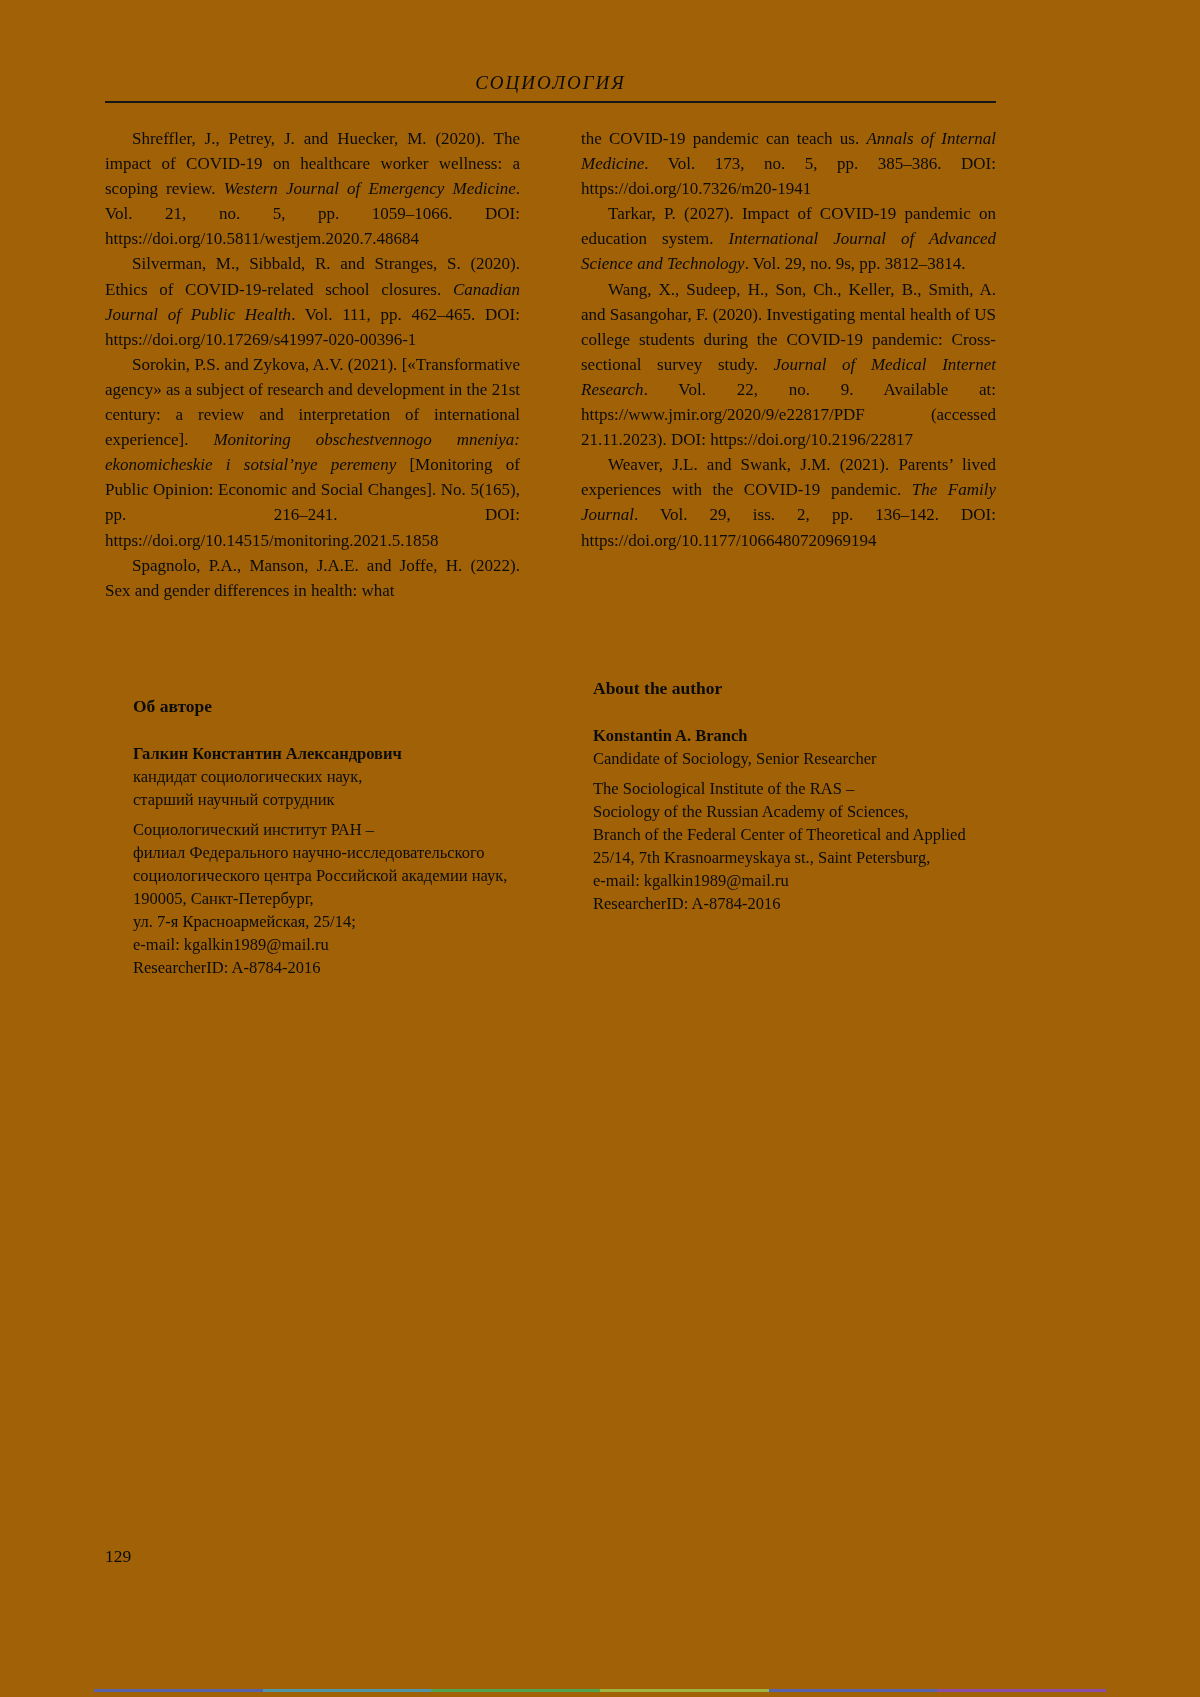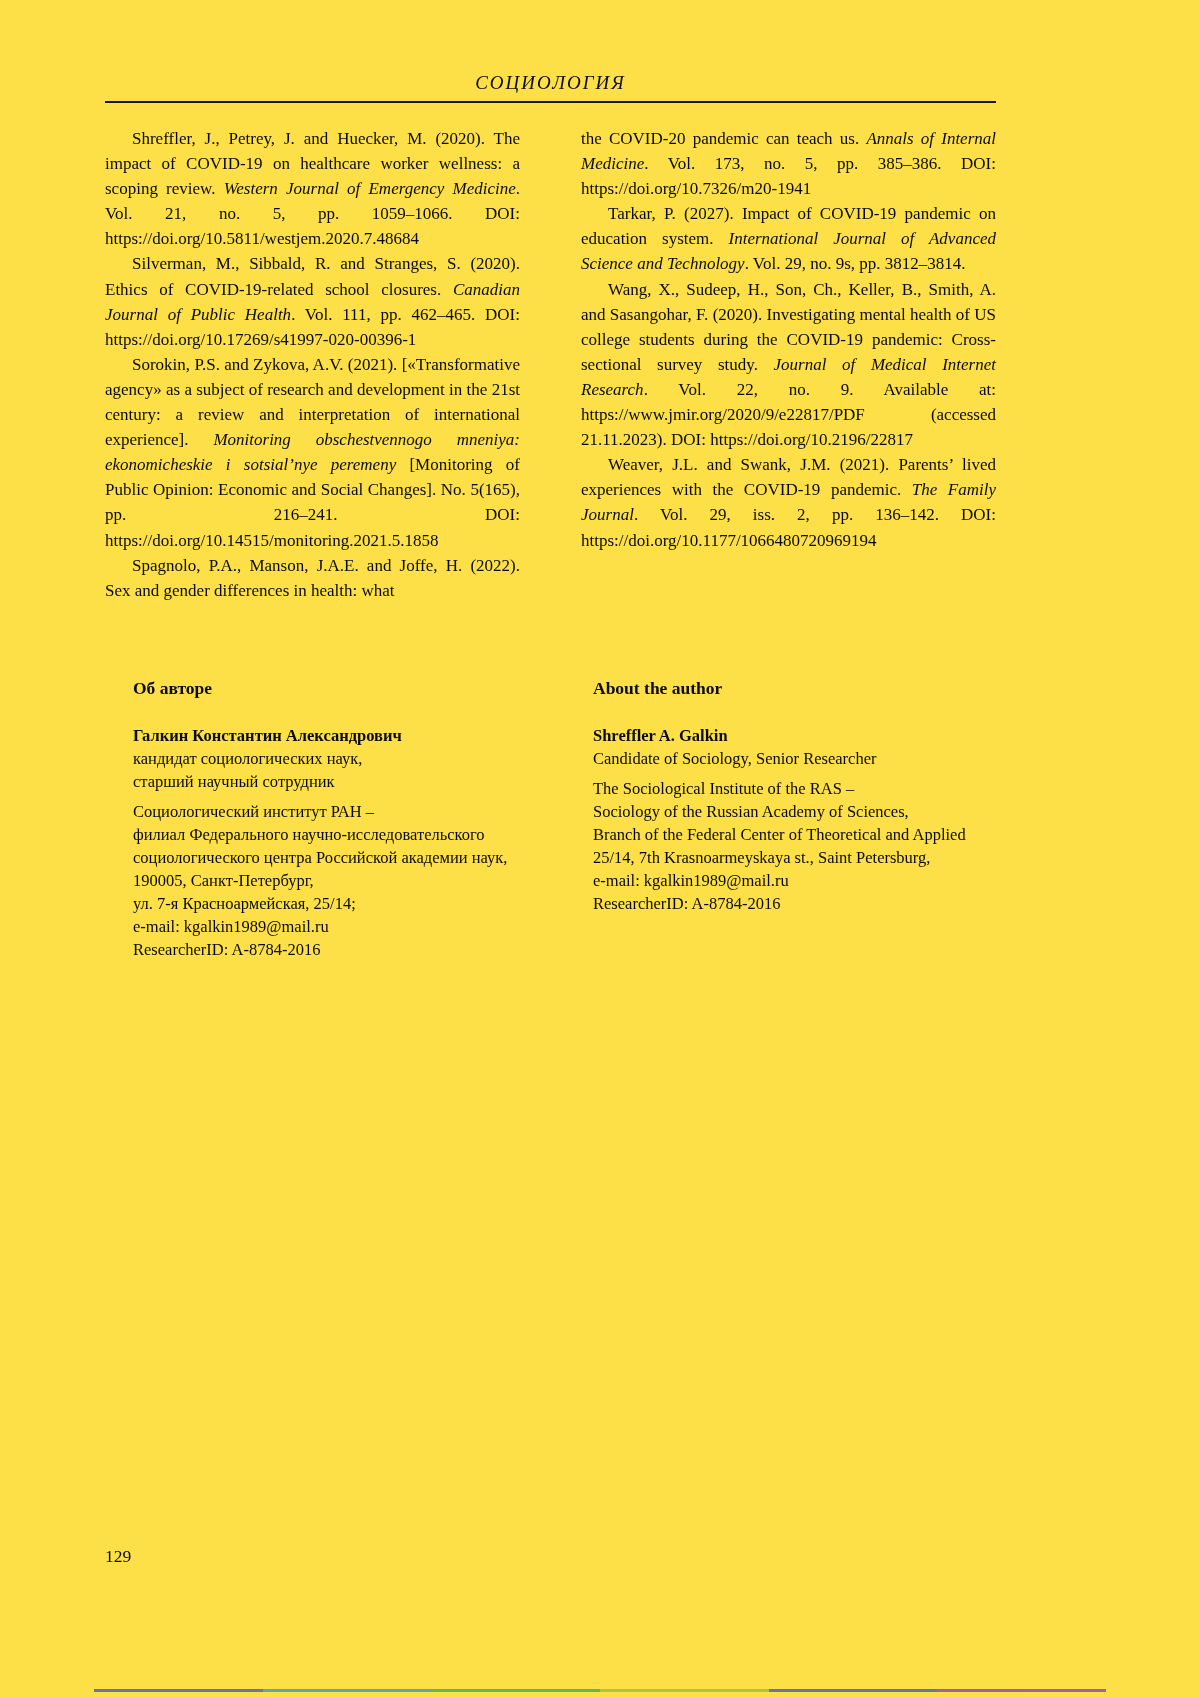--- a/index.html
+++ b/index.html
@@ -4,21 +4,21 @@
 <style>
   * { margin: 0; padding: 0; box-sizing: border-box; }
   html, body { background: #ffffff; }
   body {
     width: 1200px; height: 1697px;
     font-family: "Liberation Serif", "DejaVu Serif", serif;
     color: #0b0b0b;
     position: relative;
     overflow: hidden;
   }
-  .page { position: absolute; inset: 0; background: #fde047; }
+  .page { position: absolute; inset: 0; background: #a16207; }
 
   
   .running-head {
     position: absolute; top: 72px; left: 105px; width: 891px;
     text-align: center; font-style: italic;
     font-size: 19px; letter-spacing: 2px;
   }
   .header-rule {
     position: absolute; top: 101px; left: 105px; width: 891px;
     height: 2px; background: #161616;
@@ -35,21 +35,21 @@
     text-align: justify; text-indent: 27px;
   }
   .ref.continuation { text-indent: 0; }
 
   
   .about {
     position: absolute; top: 677px; left: 133px; width: 920px;
     display: flex;
   }
   .about-col { font-size: 16.5px; line-height: 23px; }
-  .about-col.ru { width: 460px; }
+  .about-col.ru { width: 460px; margin-top: 18px; }
   .about-col.en { width: 430px; }
   .about-heading { font-size: 17.5px; font-weight: bold; margin-bottom: 24px; }
   .author-name { font-weight: bold; }
   .author-affiliation { margin-top: 7px; }
 
   
   .page-number {
     position: absolute; left: 105px; top: 1546px;
     font-size: 17.5px;
   }
@@ -72,21 +72,21 @@
   </header>
 
   <section class="refs">
     <div class="col">
       <p class="ref"><span>Shreffler, J., Petrey, J. and Huecker, M. (2020). The impact of COVID-19 on healthcare worker wellness: a scoping review. </span><i>Western Journal of Emergency Medicine</i><span>. Vol. 21, no. 5, pp. 1059–1066. DOI: https://doi.org/10.5811/westjem.2020.7.48684</span></p>
       <p class="ref"><span>Silverman, M., Sibbald, R. and Stranges, S. (2020). Ethics of COVID-19-related school closures. </span><i>Canadian Journal of Public Health</i><span>. Vol. 111, pp. 462–465. DOI: https://doi.org/10.17269/s41997-020-00396-1</span></p>
       <p class="ref"><span>Sorokin, P.S. and Zykova, A.V. (2021). [«Transformative agency» as a subject of research and development in the 21st century: a review and interpretation of international experience]. </span><i>Monitoring obschestvennogo mneniya: ekonomicheskie i sotsial’nye peremeny</i><span> [Monitoring of Public Opinion: Economic and Social Changes]. No. 5(165), pp. 216–241. DOI: https://doi.org/10.14515/monitoring.2021.5.1858</span></p>
       <p class="ref"><span>Spagnolo, P.A., Manson, J.A.E. and Joffe, H. (2022). Sex and gender differences in health: what</span></p>
     </div>
     <div class="col">
-      <p class="ref continuation"><span>the COVID-20 pandemic can teach us. </span><i>Annals of Internal Medicine</i><span>. Vol. 173, no. 5, pp. 385–386. DOI: https://doi.org/10.7326/m20-1941</span></p>
+      <p class="ref continuation"><span>the COVID-19 pandemic can teach us. </span><i>Annals of Internal Medicine</i><span>. Vol. 173, no. 5, pp. 385–386. DOI: https://doi.org/10.7326/m20-1941</span></p>
       <p class="ref"><span>Tarkar, P. (2027). Impact of COVID-19 pandemic on education system. </span><i>International Journal of Advanced Science and Technology</i><span>. Vol. 29, no. 9s, pp. 3812–3814.</span></p>
       <p class="ref"><span>Wang, X., Sudeep, H., Son, Ch., Keller, B., Smith, A. and Sasangohar, F. (2020). Investigating mental health of US college students during the COVID-19 pandemic: Cross-sectional survey study. </span><i>Journal of Medical Internet Research</i><span>. Vol. 22, no. 9. Available at: https://www.jmir.org/2020/9/e22817/PDF (accessed 21.11.2023). DOI: https://doi.org/10.2196/22817</span></p>
       <p class="ref"><span>Weaver, J.L. and Swank, J.M. (2021). Parents’ lived experiences with the COVID-19 pandemic. </span><i>The Family Journal</i><span>. Vol. 29, iss. 2, pp. 136–142. DOI: https://doi.org/10.1177/1066480720969194</span></p>
     </div>
   </section>
 
   <section class="about">
     <div class="about-col ru">
       <h2 class="about-heading">Об авторе</h2>
       <div class="author-name">Галкин Константин Александрович</div>
@@ -99,21 +99,21 @@
           <div>филиал Федерального научно-исследовательского</div>
           <div>социологического центра Российской академии наук,</div>
           <div>190005, Санкт-Петербург,</div>
           <div>ул. 7-я Красноармейская, 25/14;</div>
           <div>e-mail: kgalkin1989@mail.ru</div>
           <div>ResearcherID: A-8784-2016</div>
         </div>
     </div>
     <div class="about-col en">
       <h2 class="about-heading">About the author</h2>
-      <div class="author-name">Shreffler A. Galkin</div>
+      <div class="author-name">Konstantin A. Branch</div>
       <div class="author-position">
           <div>Candidate of Sociology, Senior Researcher</div>
         </div>
       <div class="author-affiliation">
           <div>The Sociological Institute of the RAS –</div>
           <div>Sociology of the Russian Academy of Sciences,</div>
           <div>Branch of the Federal Center of Theoretical and Applied</div>
           <div>25/14, 7th Krasnoarmeyskaya st., Saint Petersburg,</div>
           <div>e-mail: kgalkin1989@mail.ru</div>
           <div>ResearcherID: A-8784-2016</div>

